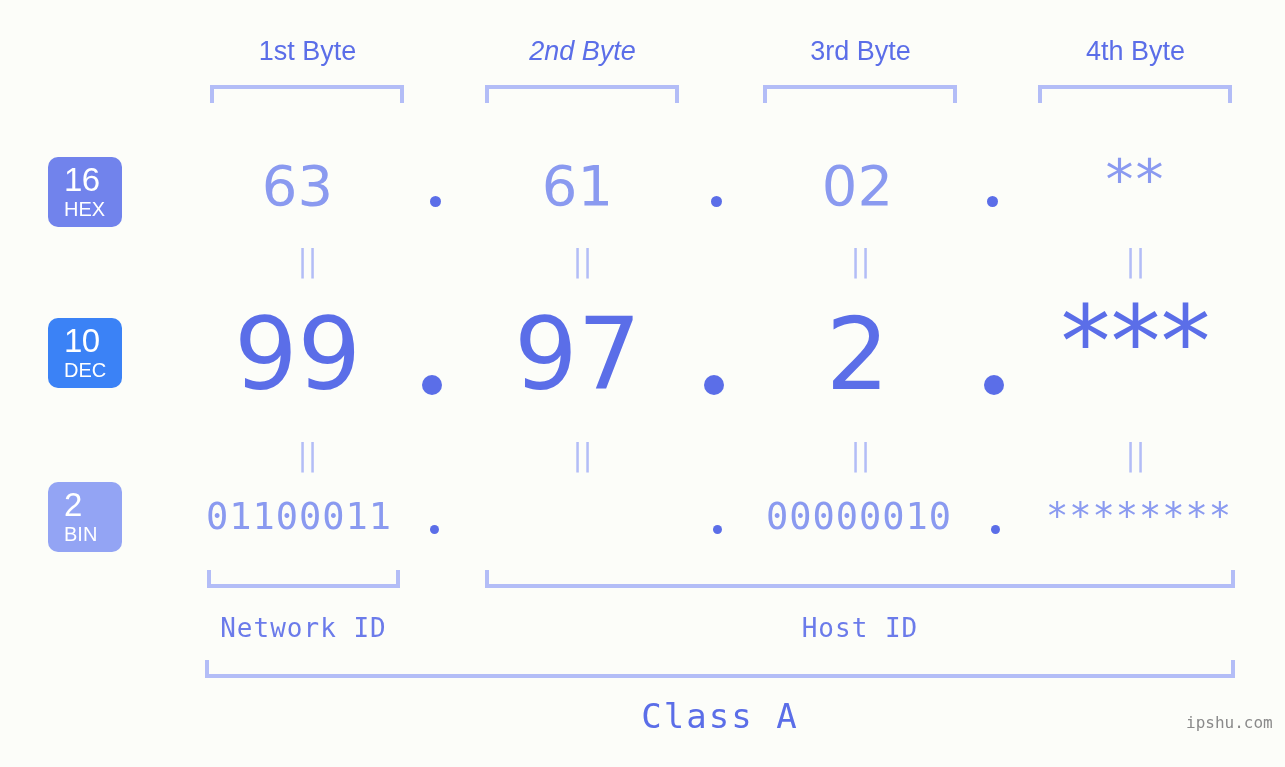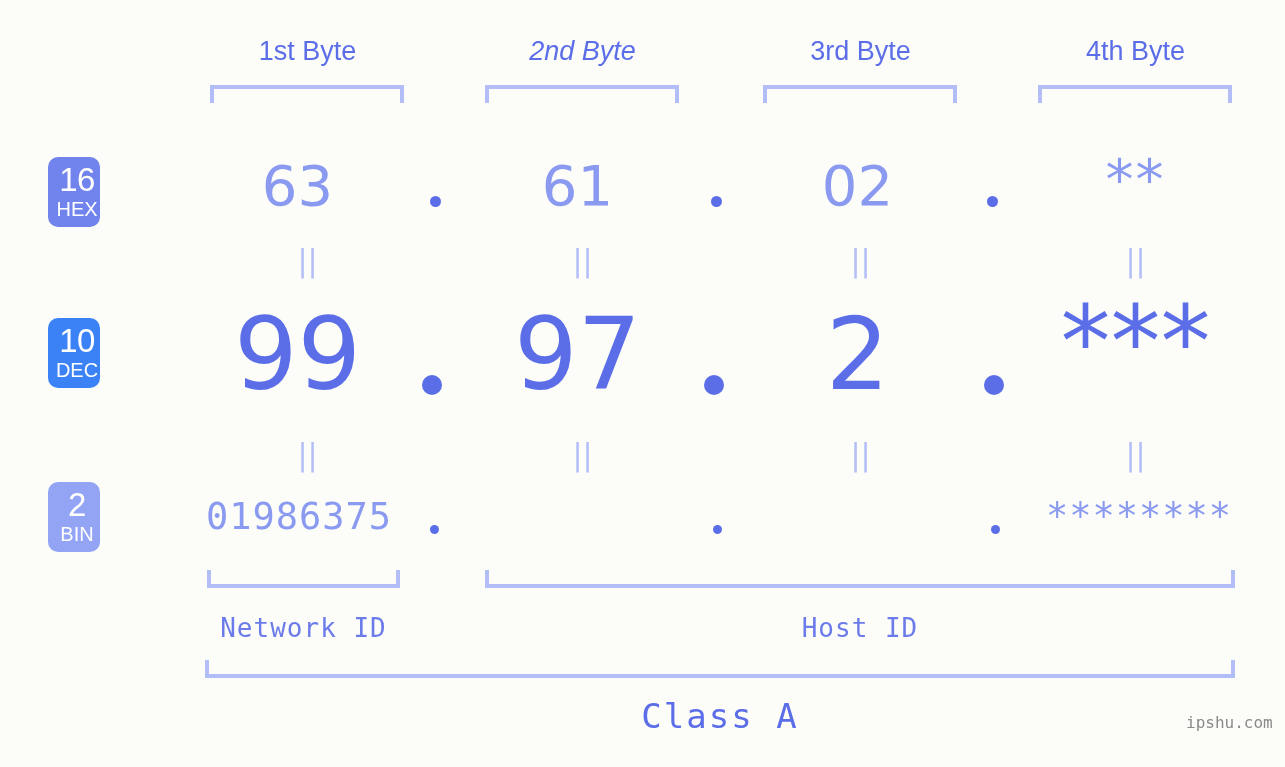--- a/index.html
+++ b/index.html
@@ -33,25 +33,25 @@
     position: absolute;
     border-bottom: 4px solid #b3bdf7;
     border-left: 4px solid #b3bdf7;
     border-right: 4px solid #b3bdf7;
     height: 18px;
   }
 
   
   .badge {
     position: absolute;
-    width: 52px;
+    width: 74px;
     border-radius: 10px;
     color: #ffffff;
-    text-align: center;
-    padding: 6px 0 8px 6px;
+    text-align: left;
+    padding: 6px 0 8px 16px;
     line-height: 1;
   }
   .badge .num {
     display: block;
     font-size: 33px;
     font-family: "Liberation Sans", sans-serif;
     letter-spacing: -0.5px;
   }
   .badge .nm {
     display: block;
@@ -187,23 +187,24 @@
   <div class="dot" style="left:704px; top:375px; width:20px; height:20px;"></div>
   <div class="cell dec-val" style="left:760px; top:305px; width:195px;">2</div>
   <div class="dot" style="left:984px; top:375px; width:20px; height:20px;"></div>
   <div class="cell dec-star" style="left:1038px; top:293px; width:195px;">***</div>
 
   <div class="eqbar" style="left:210px; top:440px; width:195px; font-size:30px;">||</div>
   <div class="eqbar" style="left:485px; top:440px; width:195px; font-size:30px;">||</div>
   <div class="eqbar" style="left:763px; top:440px; width:195px; font-size:30px;">||</div>
   <div class="eqbar" style="left:1038px; top:440px; width:195px; font-size:30px;">||</div>
 
-  <div class="cell bin-val" style="left:190px; top:498px; width:218px;">01986375</div>
+  <div class="cell bin-val" style="left:190px; top:498px; width:218px;">01100011</div>
   <div class="dot" style="left:430px; top:525px; width:9px; height:9px;"></div>
   <div class="dot" style="left:713px; top:525px; width:9px; height:9px;"></div>
+  <div class="cell bin-val" style="left:750px; top:498px; width:218px;">00000010</div>
   <div class="dot" style="left:991px; top:525px; width:9px; height:9px;"></div>
   <div class="cell bin-val" style="left:1030px; top:498px; width:218px;">********</div>
 
   <div class="bracket-up" style="left:207px; top:570px; width:193px;"></div>
   <div class="bracket-up" style="left:485px; top:570px; width:750px;"></div>
 
   <div class="id-label" style="left:485px; top:613px; width:750px;">Host ID</div>
   <div class="id-label" style="left:207px; top:613px; width:193px;">Network ID</div>
 
   <div class="bracket-up" style="left:205px; top:660px; width:1030px;"></div>

